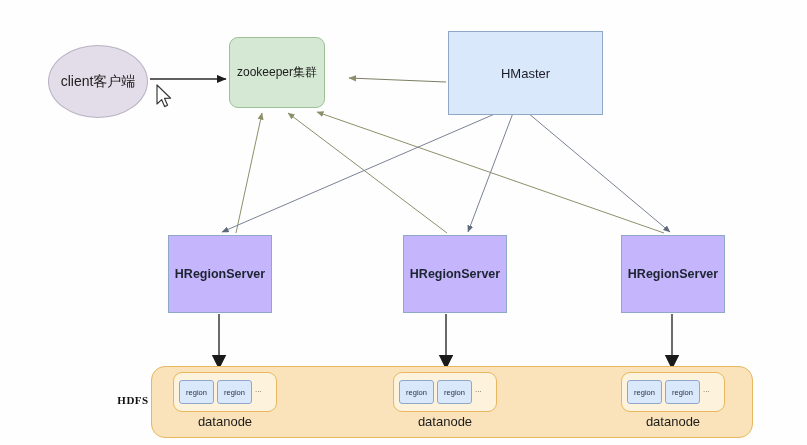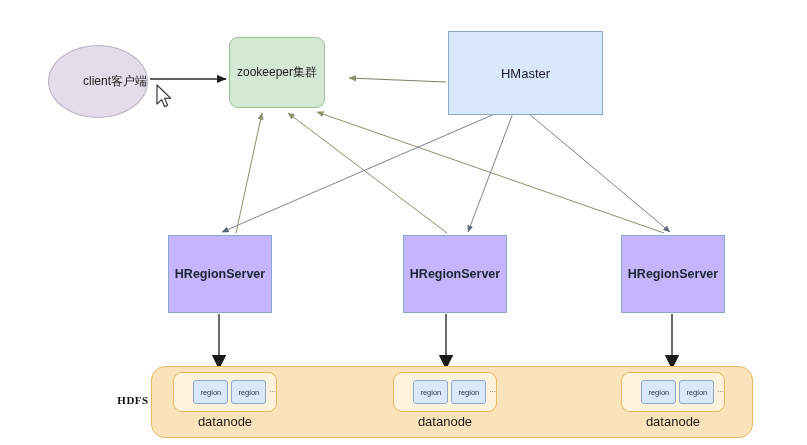--- a/index.html
+++ b/index.html
@@ -13,21 +13,21 @@
   #stage{position:absolute;left:0;top:0;width:807px;height:445px;}
 
   .node{position:absolute;box-sizing:border-box;display:flex;align-items:center;justify-content:center;text-align:center;}
 
   
   #client{
     left:48px;top:45px;width:100px;height:73px;
     border-radius:50%;
     background:#e2dde8;
     border:1px solid #b9b2c4;
-    color:#202020;font-size:12px;justify-content:flex-end;
+    color:#202020;font-size:14px;
   }
 
   
   #zookeeper{
     left:229px;top:37px;width:96px;height:71px;
     border-radius:9px;
     background:#d5e8d4;
     border:1px solid #9cc194;
     color:#202020;font-size:12px;
   }
@@ -71,21 +71,21 @@
   #dn0{left:173px;}
   #dn1{left:393px;}
   #dn2{left:621px;}
 
   .dn-inner{
     position:absolute;left:0;top:0;width:100%;height:40px;
     background:#fdf3dd;
     border:1.2px solid #e8b760;
     border-radius:9px;
     box-sizing:border-box;
-    display:flex;align-items:center;justify-content:flex-end;
+    display:flex;align-items:center;justify-content:flex-start;
     padding-left:5px;gap:3px;
   }
   .region{
     width:33px;height:22px;
     background:#dae8fc;
     border:1px solid #8fa8c8;
     border-radius:3px;
     display:flex;align-items:center;justify-content:center;
     font-size:7.5px;color:#2a3340;
     flex:0 0 auto;

